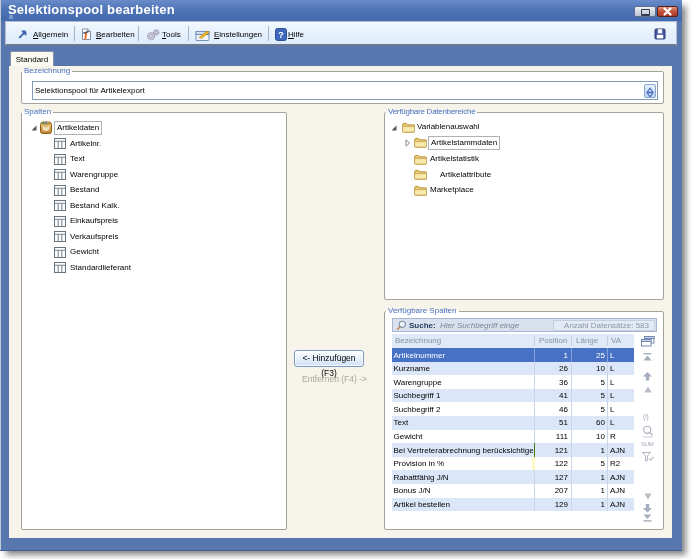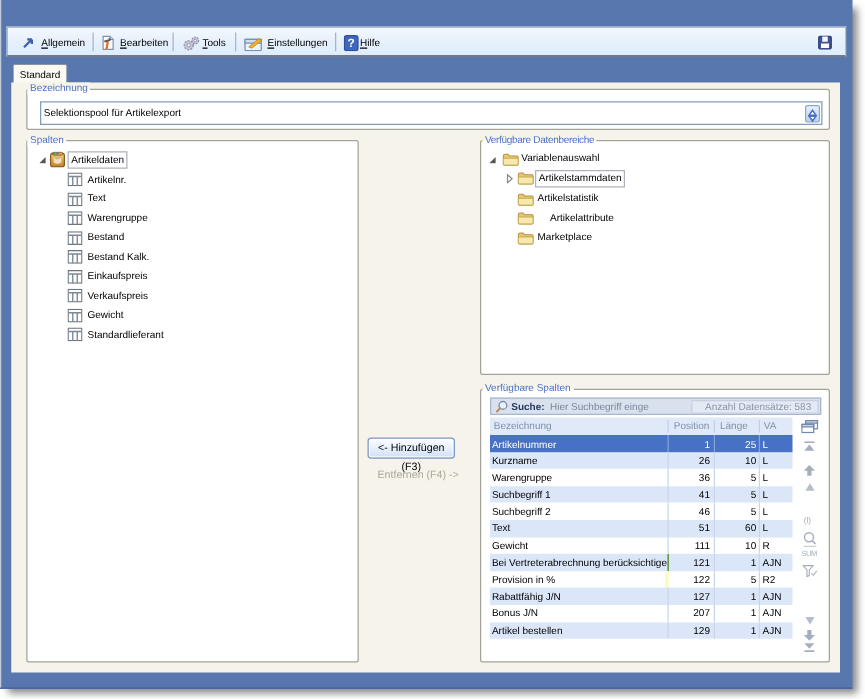--- a/index.html
+++ b/index.html
@@ -27,20 +27,32 @@
 .sel{background:#4671c4;color:#fff}
 #tblhead div{position:absolute;color:#8191a8}
 .num{text-align:right}
 .gray{color:#9aa4b2}
 #hinz{left:294px;top:350px;width:70px;height:17px;border:1px solid #7a98c4;border-radius:3px;background:linear-gradient(180deg,#fdfeff,#e9f2fd 45%,#cfe0f4);text-align:center;line-height:15px;font-size:8.5px;box-shadow:inset 0 0 0 1px rgba(255,255,255,.8)}
 #entf{left:294px;top:374px;width:81px;text-align:center;color:#aba69a;font-size:8.5px}
 </style></head>
 <body>
 <div class="a" id="win">
   <div class="a" style="left:0;top:0;width:1px;height:550px;background:#c3cbd8;z-index:9"></div>
+    <div class="a" id="tbar">
+    <div class="a" id="title">Selektionspool bearbeiten</div>
+      <div class="a" style="left:9px;top:15px;width:4px;height:4px;background:rgba(215,228,246,.38)"></div>
+    <div class="a" id="btnr">
+        <div></div>
+      </div>
+    <div class="a" id="btnx">
+        <svg width="19" height="9" viewBox="0 0 19 9" style="position:absolute;left:0;top:0">
+          <path d="M6.5 1.5 L12.5 7.5 M12.5 1.5 L6.5 7.5" stroke="#fff" stroke-width="2.2" stroke-linecap="round"></path>
+        </svg>
+      </div>
+  </div>
   <div class="a" id="tool">
     <svg class="a" style="left:12px;top:7px" width="10" height="10" viewBox="0 0 10 10">
         <path d="M1.2 8.8 L7.2 2.8 M7.5 2.5 L3.8 2.5 M7.5 2.5 L7.5 6.2" stroke="#3a60ae" stroke-width="1.8" fill="none"></path>
       </svg>
     <span class="tl" style="left:27px"><u>A</u>llgemein</span>
     <div class="sep" style="left:68px"></div>
     <svg class="a" style="left:74px;top:6px" width="12" height="13" viewBox="0 0 12 13">
         <path d="M2.5 1 h5.5 l2.5 2.5 v8 h-8 z" fill="#fff" stroke="#8093ad"></path>
         <path d="M8 1 l0 2.5 2.5 0" fill="#dde6f2" stroke="#8093ad"></path>
         <rect x="4.8" y="4.8" width="1.9" height="7" rx="0.9" fill="#e8701e" transform="rotate(9 5.7 8)"></rect>
@@ -195,21 +207,21 @@
 
   <div class="grp" style="left:384px;top:311px;width:280px;height:219px"></div>
   <div class="glb" style="left:386px;top:306px">Verfügbare Spalten</div>
 
   <div class="a" id="search" style="left:392px;top:318px;width:265px;height:14px;background:#d9e1ee;border:1px solid #a6b7cf">
     <svg class="a" style="left:3px;top:1px" width="11" height="11" viewBox="0 0 11 11">
         <circle cx="6.3" cy="4.3" r="3.1" fill="#eef3fa" stroke="#7a8faa" stroke-width="1.1"></circle>
         <path d="M3.9 6.7 L1.6 9.2" stroke="#c08a50" stroke-width="1.6" stroke-linecap="round"></path>
       </svg>
     <span class="a" style="left:16px;top:2px;font-weight:bold;color:#253a5e">Suche:</span>
-    <span class="a" style="left:47px;top:2px;color:#7d8698">Hier Suchbegriff einge</span>
+    <span class="a" style="left:47px;top:2px;font-style:italic;color:#7d8698">Hier Suchbegriff einge</span>
     <div class="a" style="left:160px;top:1px;width:102px;height:11px;background:#e4eaf4;border:1px solid #c4cfe0"></div>
       <span class="a" style="right:7px;top:2px;color:#8b95a6">Anzahl Datensätze: 583</span>
   </div>
   <div class="a" id="table" style="left:392px;top:334px;width:242px">
       <div id="tblhead" style="position:relative;height:14px;background:#dfe9f8">
         <div style="left:142px;top:2px;width:1px;height:10px;background:#c2d0e6"></div>
         <div style="left:179px;top:2px;width:1px;height:10px;background:#c2d0e6"></div>
         <div style="left:215px;top:2px;width:1px;height:10px;background:#c2d0e6"></div>
         <div style="left:3px;top:2px">Bezeichnung</div>
         <div style="left:147px;top:2px">Position</div>

